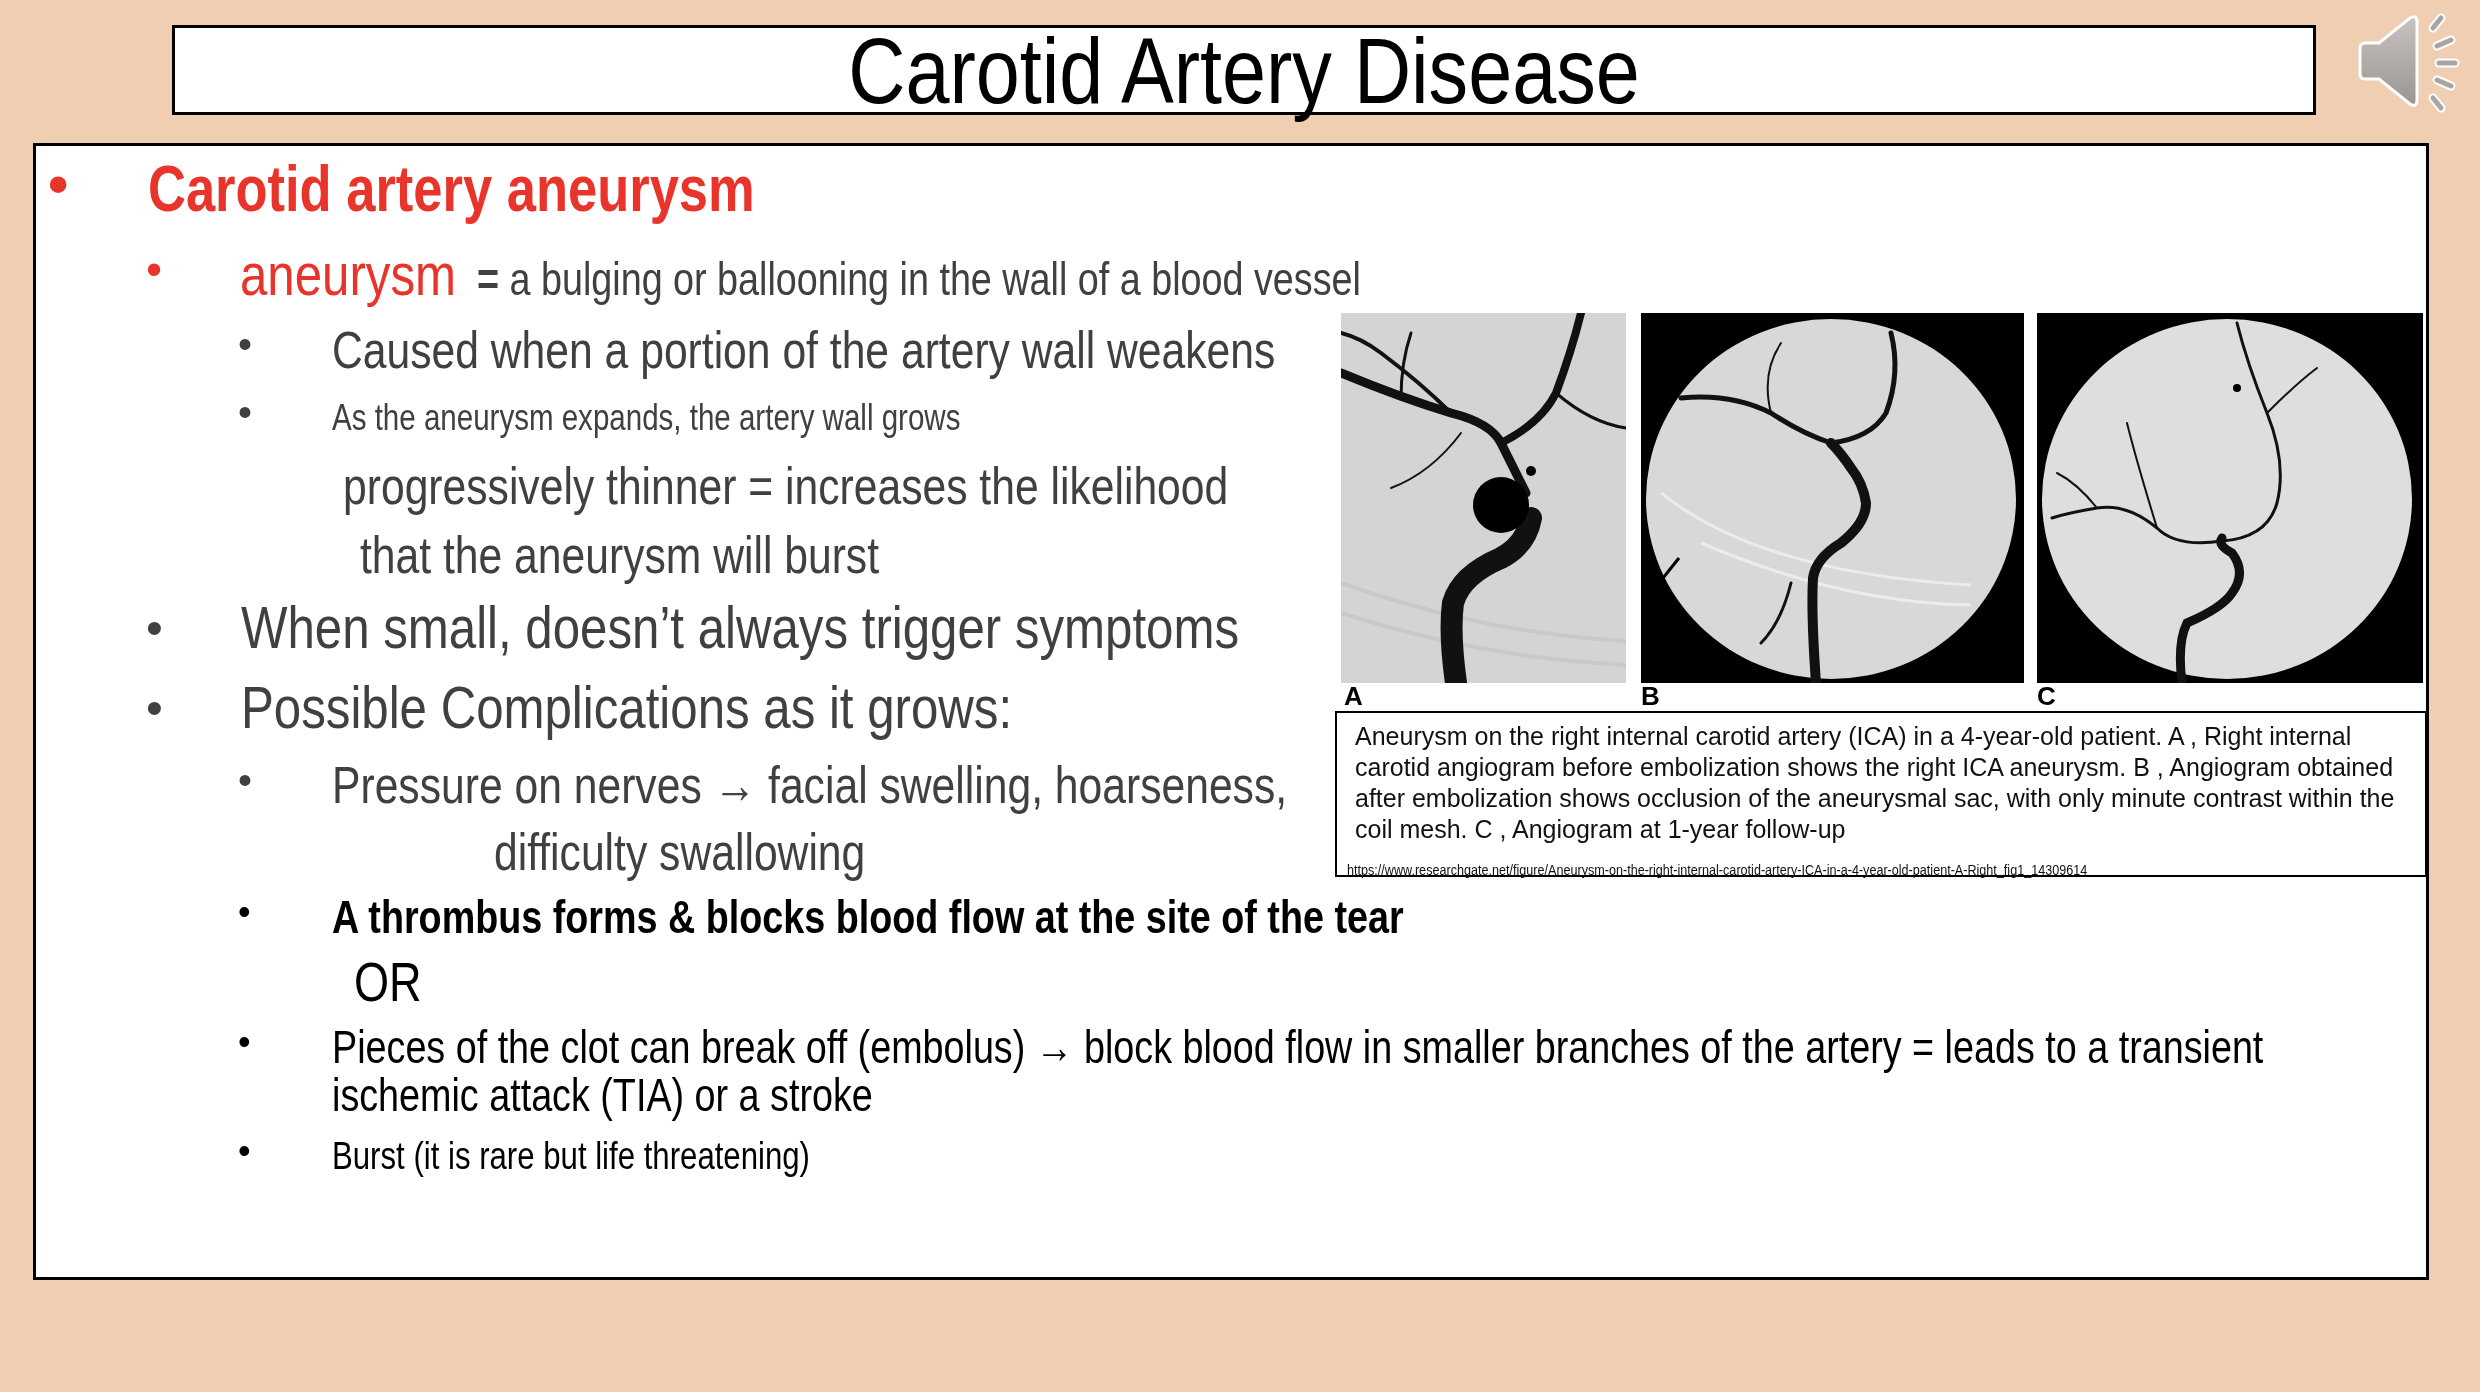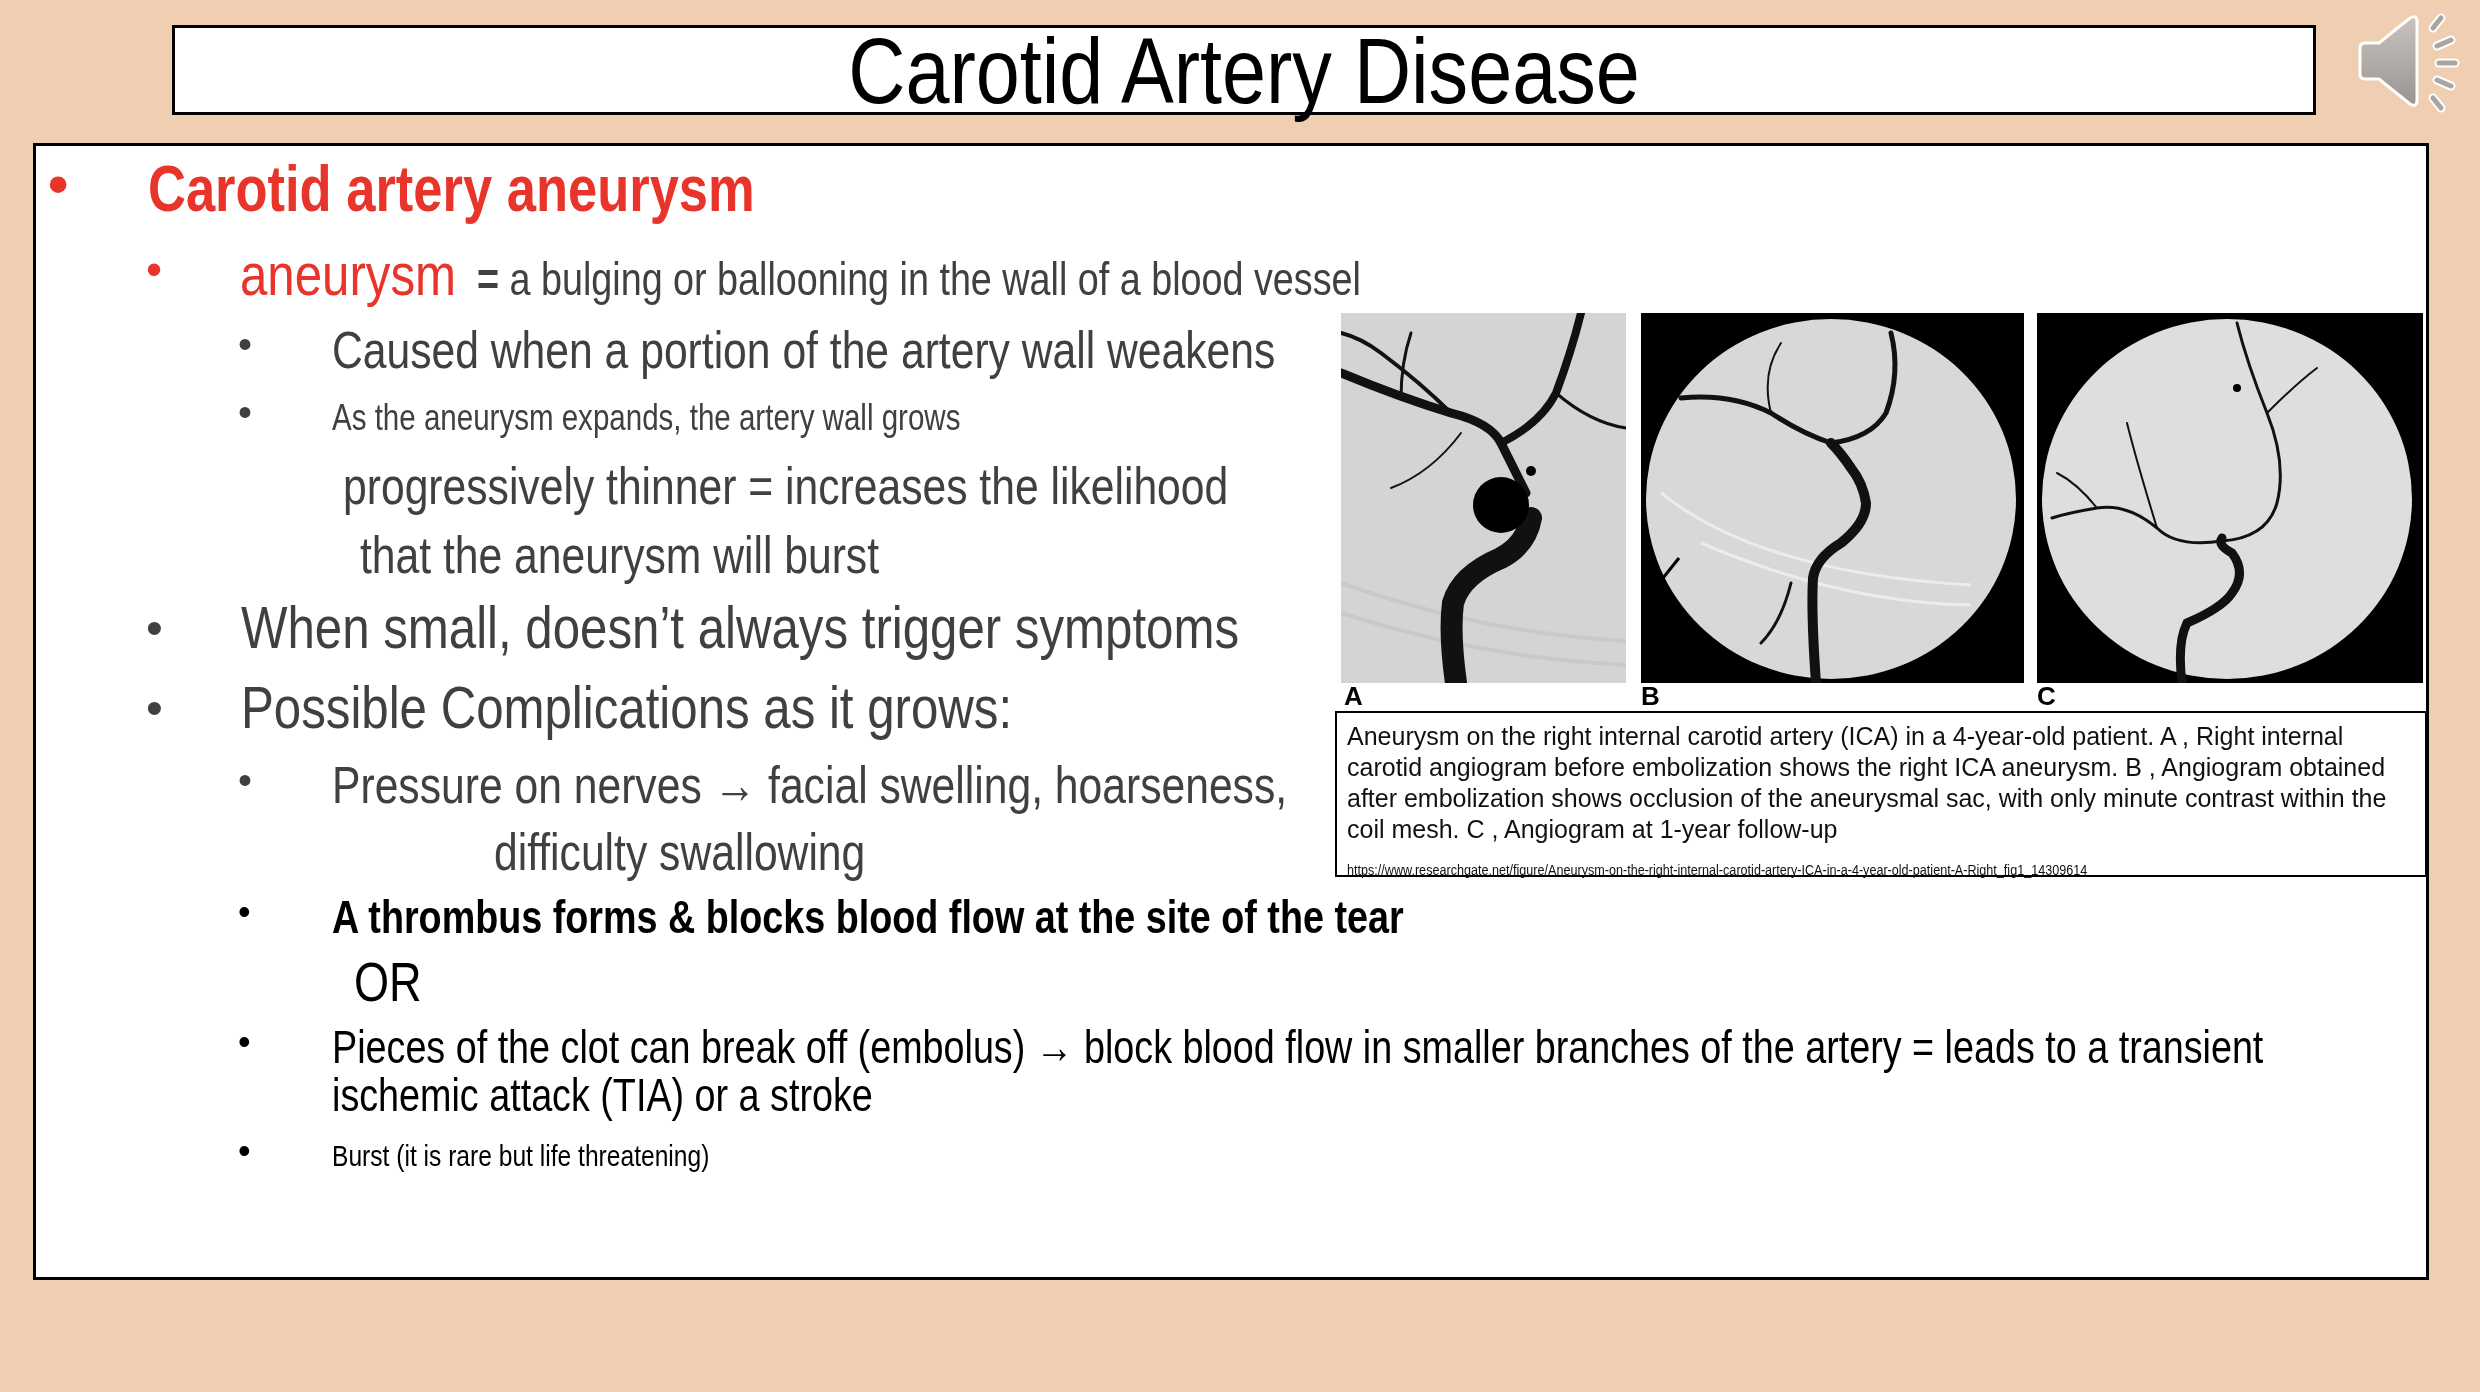--- a/index.html
+++ b/index.html
@@ -41,21 +41,21 @@
   .fig-c { left: 2037px; top: 313px; width: 386px; height: 370px; background: #000; }
   .fig-label {
     position: absolute; top: 683px; font-family: "Liberation Sans", sans-serif;
     font-weight: bold; font-size: 26px; color: #000; line-height: 26px;
   }
   .caption-box {
     position: absolute; left: 1335px; top: 711px; width: 1088px; height: 162px;
     border: 2px solid #000; background: #fff; box-sizing: content-box;
   }
   .caption-text {
-    position: absolute; left: 10px; top: 8px; width: 1060px;
+    position: absolute; left: 18px; top: 8px; width: 1060px;
     font-size: 25px; line-height: 31px; color: #111;
     font-family: "Liberation Sans", sans-serif;
   }
   .source-url {
     position: absolute; left: 1347px; top: 862px; font-size: 14px; color: #111;
     white-space: nowrap; transform: scaleX(0.9); transform-origin: left center;
   }
 </style>
 </head>
 <body>
@@ -124,21 +124,21 @@
 
 <span class="bul black" style="left:238px; top:891px; font-size:36px;">•</span>
 <div class="line black" style="left:284px; top:892px; font-size:46px; line-height:50px;font-weight:bold;"><span class="cond">A thrombus forms &amp; blocks blood flow at the site of the tear</span></div>
 <div class="line black" style="left:306px; top:957px; font-size:55px; line-height:50px;"><span class="cond">OR</span></div>
 
 <span class="bul black" style="left:238px; top:1021px; font-size:36px;">•</span>
 <div class="line black" style="left:284px; top:1022px; font-size:46px; line-height:50px;"><span class="cond">Pieces of the clot can break off (embolus) → block blood flow in smaller branches of the artery =  leads to a transient</span></div>
 <div class="line black" style="left:284px; top:1070px; font-size:46px; line-height:50px;"><span class="cond">ischemic attack (TIA) or a stroke</span></div>
 
 <span class="bul black" style="left:238px; top:1130px; font-size:36px;">•</span>
-<div class="line black" style="left:284px; top:1131px; font-size:30px; line-height:50px;"><span class="cond">Burst (it is rare but life threatening)</span></div>
+<div class="line black" style="left:284px; top:1131px; font-size:38px; line-height:50px;"><span class="cond">Burst (it is rare but life threatening)</span></div>
 
 <div class="fig fig-a">
   <svg width="285" height="370" viewBox="0 0 285 370">
     <rect width="285" height="370" fill="#d4d4d4"></rect>
     <g fill="none" stroke="#c9c9c9" stroke-width="4">
       <path d="M0 270 Q140 320 285 328"></path>
       <path d="M0 300 Q140 345 285 352"></path>
     </g>
     <g fill="none" stroke="#111" stroke-linecap="round">
       <path d="M115 370 Q108 320 112 290 Q120 262 160 245 Q185 232 190 205" stroke-width="22"></path>

